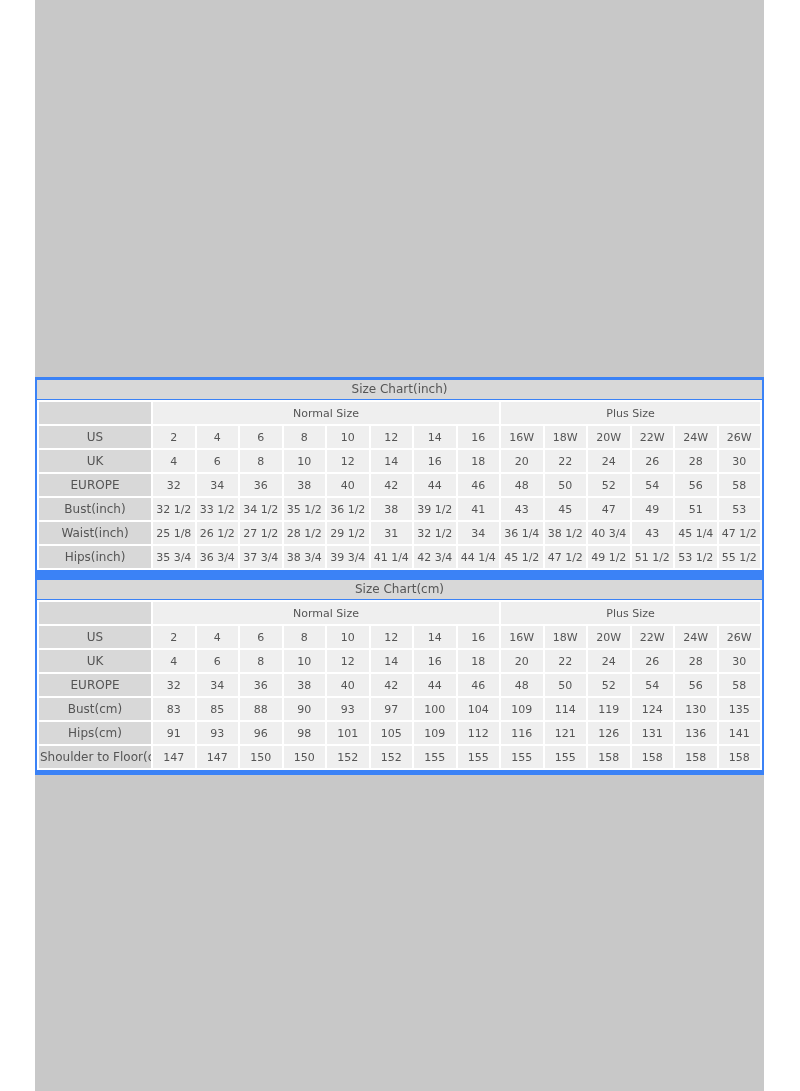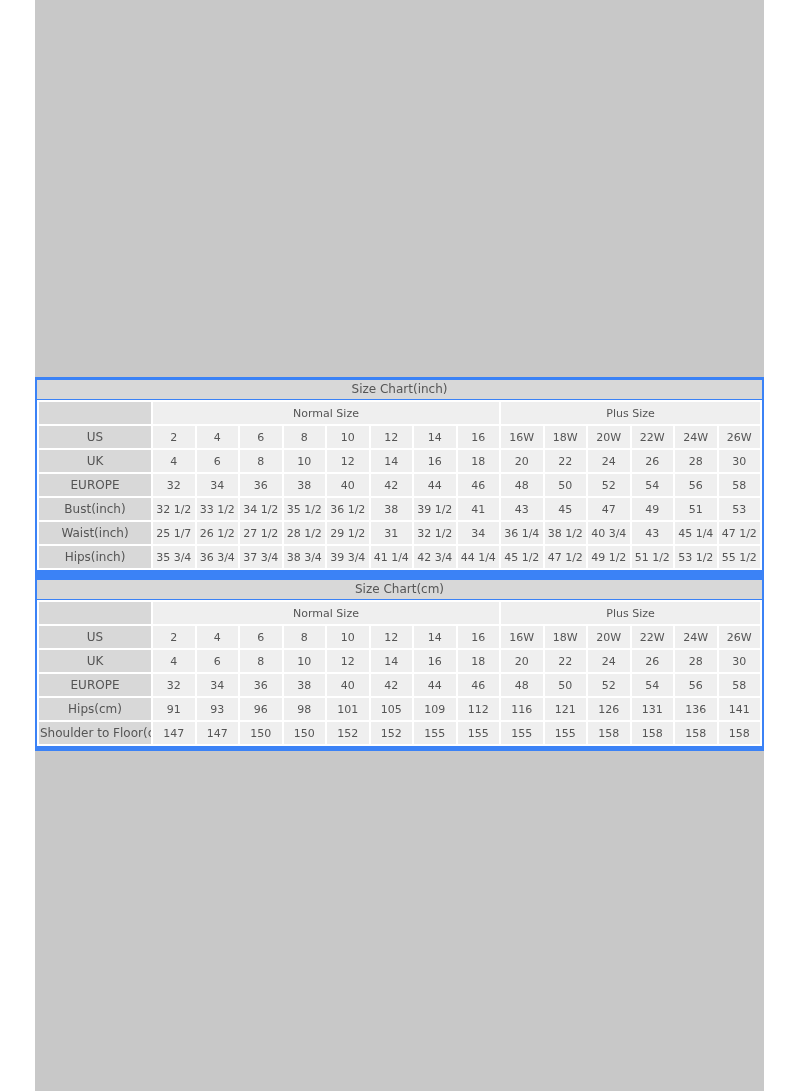--- a/index.html
+++ b/index.html
@@ -157,21 +157,21 @@
               <td>41</td>
               <td>43</td>
               <td>45</td>
               <td>47</td>
               <td>49</td>
               <td>51</td>
               <td>53</td>
             </tr>
             <tr>
               <td class="label">Waist(inch)</td>
-              <td>25 1/7</td>
+              <td>25 1/8</td>
               <td>26 1/2</td>
               <td>27 1/2</td>
               <td>28 1/2</td>
               <td>29 1/2</td>
               <td>31</td>
               <td>32 1/2</td>
               <td>34</td>
               <td>36 1/4</td>
               <td>38 1/2</td>
               <td>40 3/4</td>
@@ -258,20 +258,37 @@
               <td>44</td>
               <td>46</td>
               <td>48</td>
               <td>50</td>
               <td>52</td>
               <td>54</td>
               <td>56</td>
               <td>58</td>
             </tr>
             <tr>
+              <td class="label">Bust(cm)</td>
+              <td>83</td>
+              <td>85</td>
+              <td>88</td>
+              <td>90</td>
+              <td>93</td>
+              <td>97</td>
+              <td>100</td>
+              <td>104</td>
+              <td>109</td>
+              <td>114</td>
+              <td>119</td>
+              <td>124</td>
+              <td>130</td>
+              <td>135</td>
+            </tr>
+            <tr>
               <td class="label">Hips(cm)</td>
               <td>91</td>
               <td>93</td>
               <td>96</td>
               <td>98</td>
               <td>101</td>
               <td>105</td>
               <td>109</td>
               <td>112</td>
               <td>116</td>

